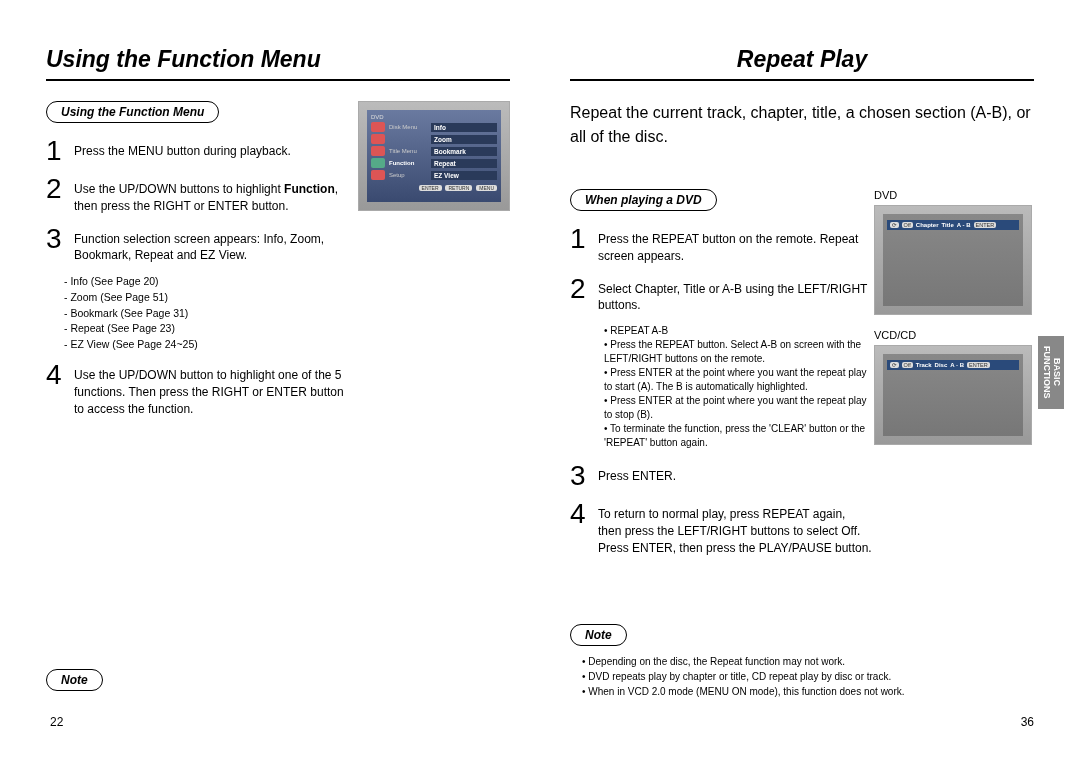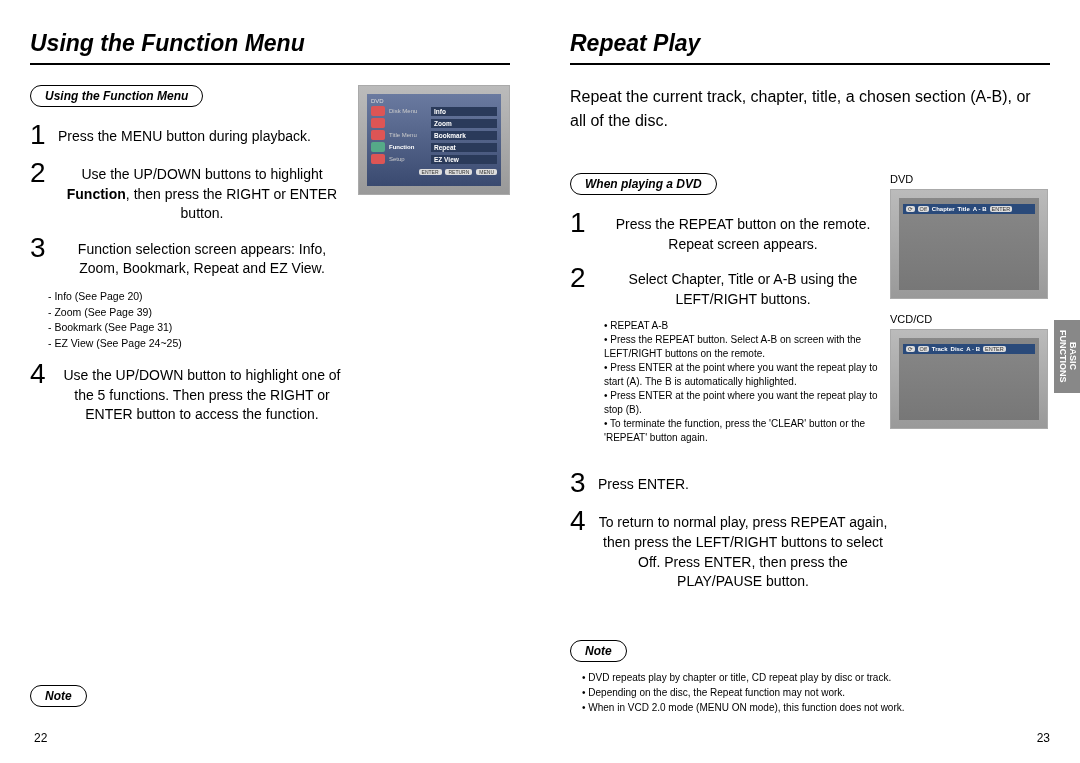--- a/index.html
+++ b/index.html
@@ -8,21 +8,21 @@
     background: #fff;
     width: 1080px;
     height: 763px;
     position: relative;
     overflow: hidden;
     color: #000;
   }
   .page-container {
     display: flex;
     height: 100%;
-    padding: 0;
+    padding: 16px;
   }
   .page-left, .page-right {
     width: 50%;
     padding: 30px 30px 20px 30px;
     position: relative;
   }
   .page-title-left {
     font-size: 23px;
     font-weight: bold;
     font-style: italic;
@@ -30,21 +30,21 @@
     padding-bottom: 6px;
     margin-bottom: 20px;
   }
   .page-title-right {
     font-size: 23px;
     font-weight: bold;
     font-style: italic;
     border-bottom: 2.5px solid #000;
     padding-bottom: 6px;
     margin-bottom: 20px;
-    text-align: left;
+    text-align: center;
   }
   .pill-heading {
     display: inline-block;
     border: 1.5px solid #000;
     border-radius: 12px;
     padding: 3px 14px 3px 14px;
     font-size: 12px;
     font-weight: bold;
     font-style: italic;
     margin-bottom: 14px;
@@ -55,41 +55,40 @@
     margin-bottom: 10px;
   }
   .num {
     font-size: 28px;
     font-weight: normal;
     line-height: 1;
     width: 28px;
     flex-shrink: 0;
   }
   .num-text {
-    font-size: 14px;
+    font-size: 12px;
     line-height: 1.4;
     padding-top: 6px;
-    text-align: center;
   }
   .sub-list {
     margin-left: 18px;
     margin-top: 2px;
     margin-bottom: 8px;
   }
   .sub-list li {
     font-size: 10.5px;
     list-style: none;
     line-height: 1.5;
   }
   .sub-list li::before {
     content: "- ";
   }
   .bullet-list {
     margin-left: 34px;
-    margin-bottom: 24px;
+    margin-bottom: 12px;
   }
   .bullet-list li {
     font-size: 10px;
     list-style: none;
     line-height: 1.4;
   }
   .bullet-list li.bullet::before {
     content: "• ";
   }
   .note-heading {
@@ -233,22 +232,23 @@
         <div class="num-item">
           <div class="num">2</div>
           <div class="num-text">Use the UP/DOWN buttons to highlight <b>Function</b>, then press the RIGHT or ENTER button.</div>
         </div>
         <div class="num-item">
           <div class="num">3</div>
           <div class="num-text">Function selection screen appears: Info, Zoom, Bookmark, Repeat and EZ View.</div>
         </div>
         <ul class="sub-list">
           <li>Info (See Page 20)</li>
-          <li>Zoom (See Page 39)</li>
+          <li>Zoom (See Page 51)</li>
           <li>Bookmark (See Page 31)</li>
+          <li>Repeat (See Page 23)</li>
           <li>EZ View (See Page 24~25)</li>
         </ul>
         <div class="num-item">
           <div class="num">4</div>
           <div class="num-text">Use the UP/DOWN button to highlight one of the 5 functions. Then press the RIGHT or ENTER button to access the function.</div>
         </div>
       </div>
 
       <div class="screen-img">
         <div class="screen-inner">
@@ -357,26 +357,26 @@
               <span class="osd-pill">ENTER</span>
             </div>
           </div>
         </div>
       </div>
     </div>
 
     <div class="note-section">
       <div class="note-heading">Note</div>
       <ul class="note-list">
+        <li>Depending on the disc, the Repeat function may not work.</li>
         <li>DVD repeats play by chapter or title, CD repeat play by disc or track.</li>
-        <li>Depending on the disc, the Repeat function may not work.</li>
         <li>When in VCD 2.0 mode (MENU ON mode), this function does not work.</li>
       </ul>
     </div>
 
     <div class="section-tab">
       <span>BASIC</span><br>
       <span>FUNCTIONS</span>
     </div>
 
-    <div class="page-num-right">23</div>
+    <div class="page-num-right">36</div>
   </div>
 </div>
 
 </body></html>

